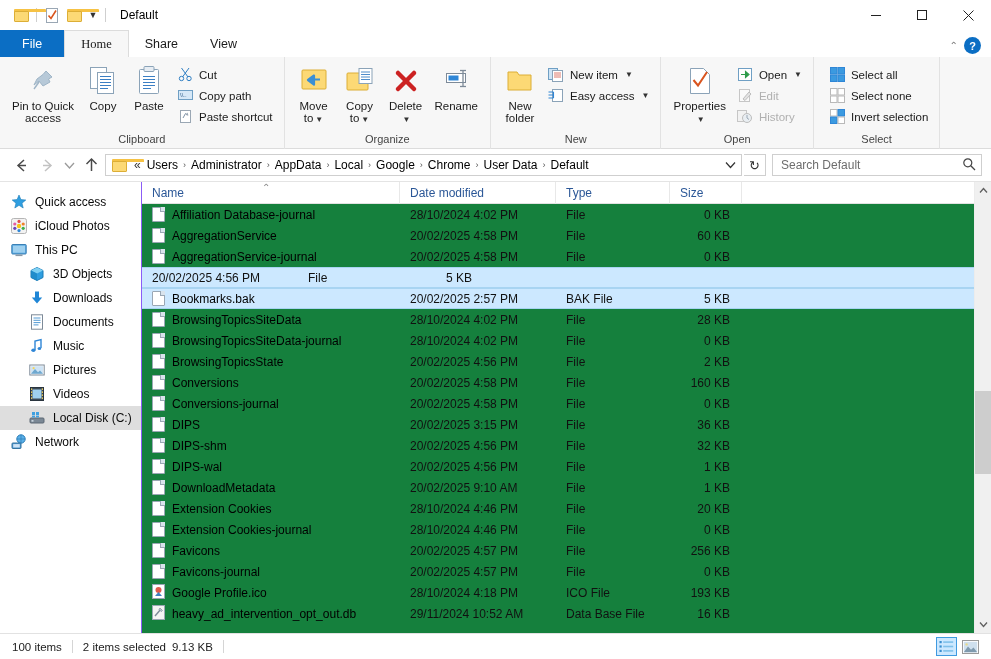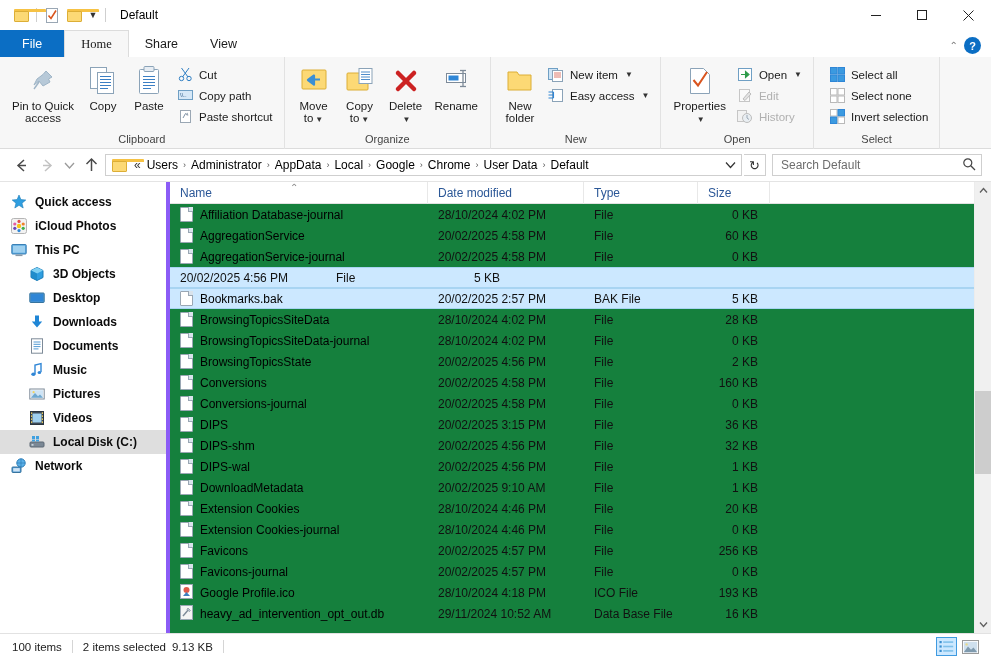--- a/index.html
+++ b/index.html
@@ -67,21 +67,21 @@
   .crumb.dots { color:#333; padding-left:4px; padding-right:2px; }
   .crumb-drop { width:17px; height:20px; display:flex; align-items:center; justify-content:center; font-size:9px; color:#333; }
   .refresh { width:22px; height:22px; border:1px solid #cfcfcf; border-left:none; display:flex; align-items:center; justify-content:center;
              background:#fff; font-size:13px; color:#333; }
   .searchbox { width:210px; height:22px; border:1px solid #cfcfcf; background:#fff; display:flex; align-items:center;
                padding: 0 5px 0 8px; margin-left:4px; }
   .searchbox .ph { flex:1; font-size:12px; color:#6d6d6d; }
 
   
   .main { flex:1; display:flex; min-height:0; border-top:1px solid #e4e4e4; }
-  .nav { width:170px; background:#fff; border-right:4px solid #8b5cf6; padding-top:8px; overflow:hidden; flex:none;font-weight:bold; }
+  .nav { width:142px; background:#fff; border-right:1px solid #8b5cf6; padding-top:8px; overflow:hidden; flex:none; }
   .navitem { height:24px; display:flex; align-items:center; font-size:12px; color:#0b0b0b; padding-left:10px; }
   .navitem.indent { padding-left:28px; }
   .navitem.sel { background:#dedede; }
   .navitem .ic { width:18px; height:18px; margin-right:7px; display:flex; align-items:center; justify-content:center; flex:none; }
 
   .listwrap { flex:1; display:flex; flex-direction:column; min-width:0; position:relative; background:#15803d; }
   .colhead { height:22px; display:flex; align-items:center; border-bottom:1px solid #e2e2e2; background:#fff; flex:none; position:relative; }
   .col { font-size:12px; color:#2b5797; padding-left:10px; height:22px; line-height:22px; border-right:1px solid #e8e8e8; position:relative;}
   .col.name { width:258px; }
   .col.date { width:156px; }
@@ -569,29 +569,20 @@
             <path d="M8 1.5 L14 4.5 L14 11.5 L8 14.5 L2 11.5 L2 4.5 Z" fill="#2f9ee0" stroke="#1a7cb8"></path>
             <path d="M8 1.5 L14 4.5 L8 7.5 L2 4.5 Z" fill="#7fd0f2"></path>
             <path d="M8 7.5 L8 14.5 L2 11.5 L2 4.5 Z" fill="#1e87c4" opacity="0.75"></path>
           </svg>
         </span>
         <span>3D Objects</span>
       </div>
       <div class="navitem indent">
         <span class="ic">
           <svg width="16" height="16" viewBox="0 0 16 16">
-            <rect x="0.8" y="3" width="14.4" height="9.5" rx="0.8" fill="#4a94cf" stroke="#36749f"></rect>
-            <rect x="2" y="4.2" width="12" height="7.1" fill="#2f86d6"></rect>
-          </svg>
-        </span>
-        <span>Desktop</span>
-      </div>
-      <div class="navitem indent">
-        <span class="ic">
-          <svg width="16" height="16" viewBox="0 0 16 16">
             <path d="M6 1.5 h4 v6 h3.2 L8 13.5 L2.8 7.5 H6 Z" fill="#1f86d6"></path>
           </svg>
         </span>
         <span>Downloads</span>
       </div>
       <div class="navitem indent">
         <span class="ic">
           <svg width="16" height="16" viewBox="0 0 16 16">
             <rect x="2.5" y="0.8" width="11" height="14.4" fill="#fff" stroke="#7d8a98"></rect>
             <g stroke="#3f8fcf" stroke-width="0.9">

